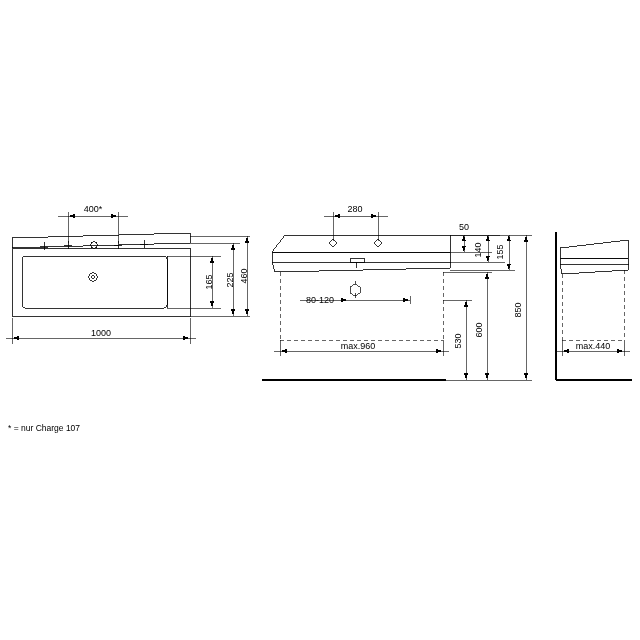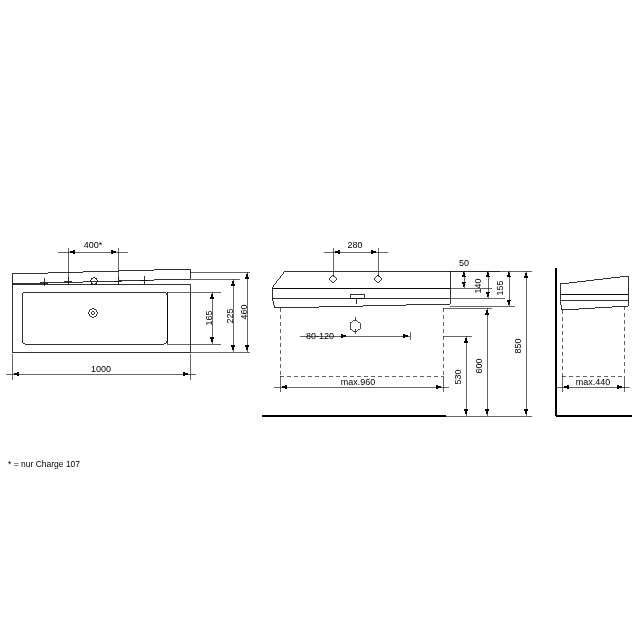--- a/index.html
+++ b/index.html
@@ -3,21 +3,21 @@
 <meta charset="utf-8">
 <style>
   html,body{margin:0;padding:0;}
   body{
     width:640px;height:640px;
     background:#ffffff;
     font-family:"Liberation Sans", sans-serif;
     color:#000000;
     overflow:hidden;
   }
-  #stage{position:relative;width:640px;height:552px;margin-top:36px;}
+  #stage{position:relative;width:640px;height:552px;}
   svg{display:block;}
   .dim-text{
     font-family:"Liberation Sans", sans-serif;
     font-size:9px;
     fill:#000;
   }
   .note{
     position:absolute;
     font-size:8.5px;
     color:#000;

